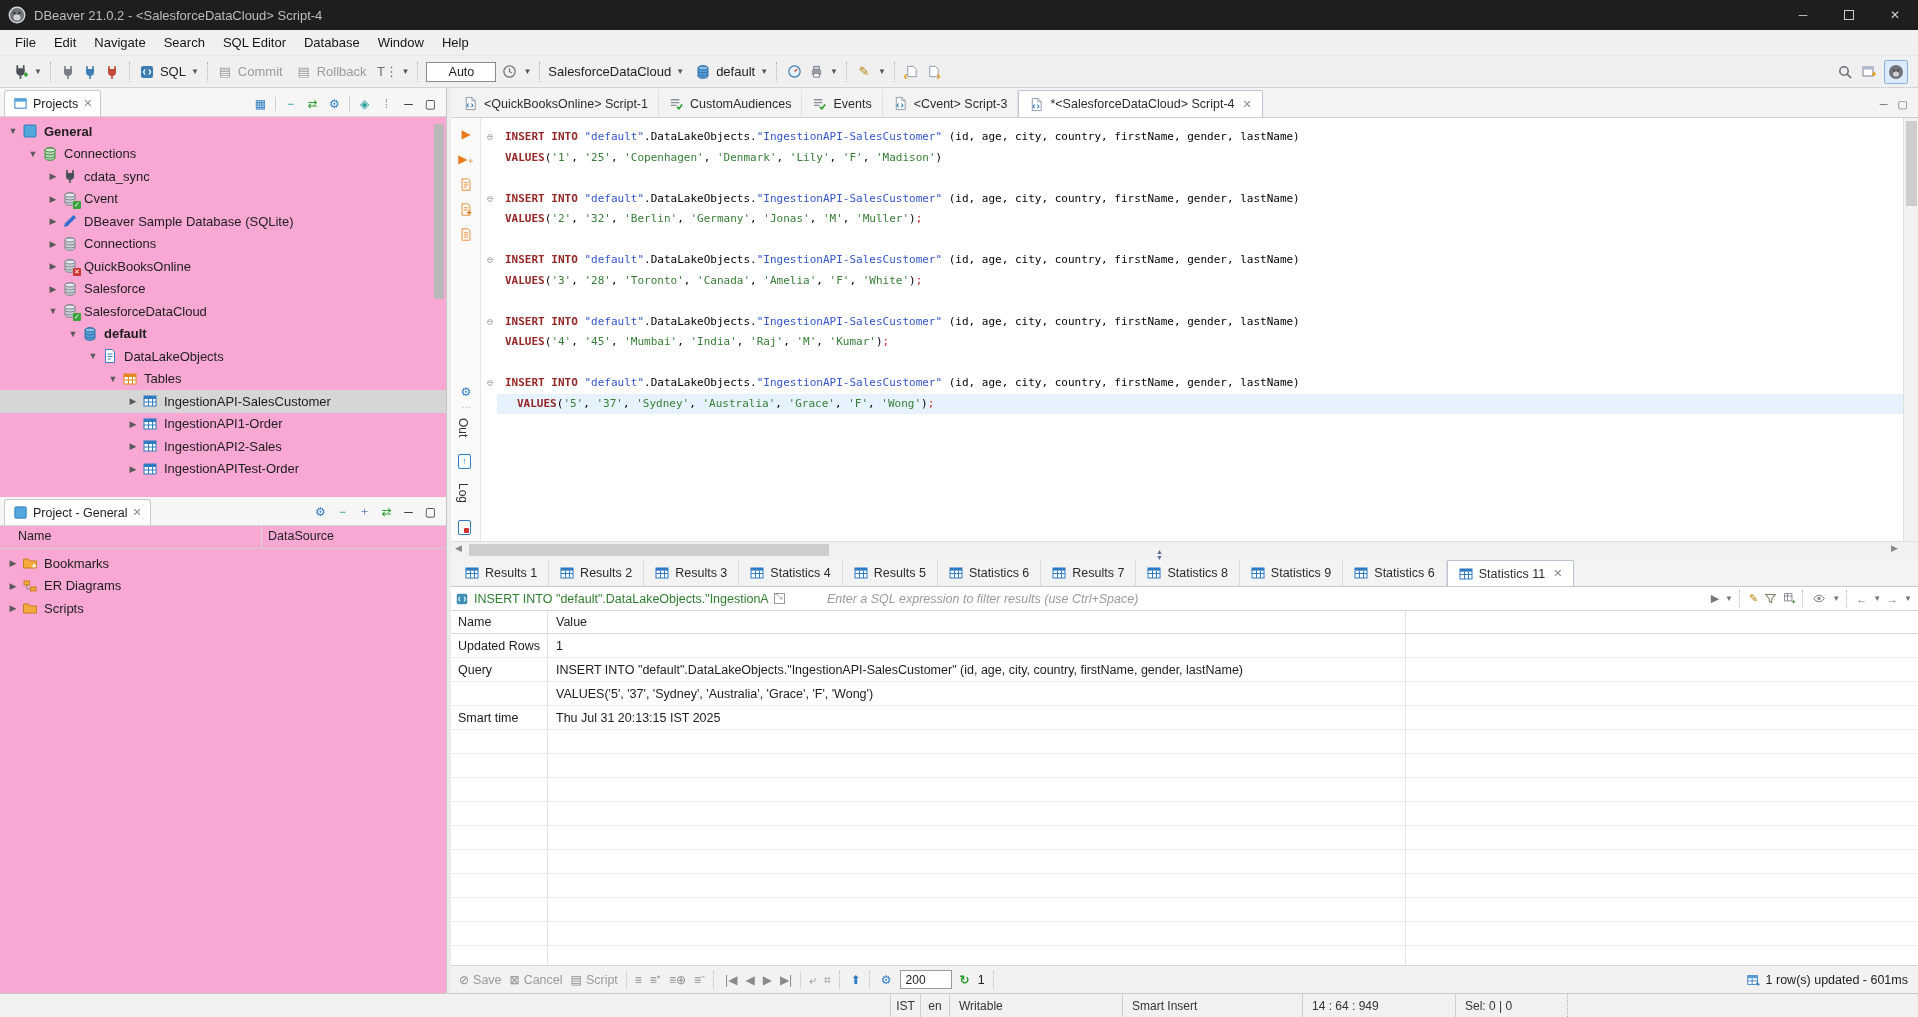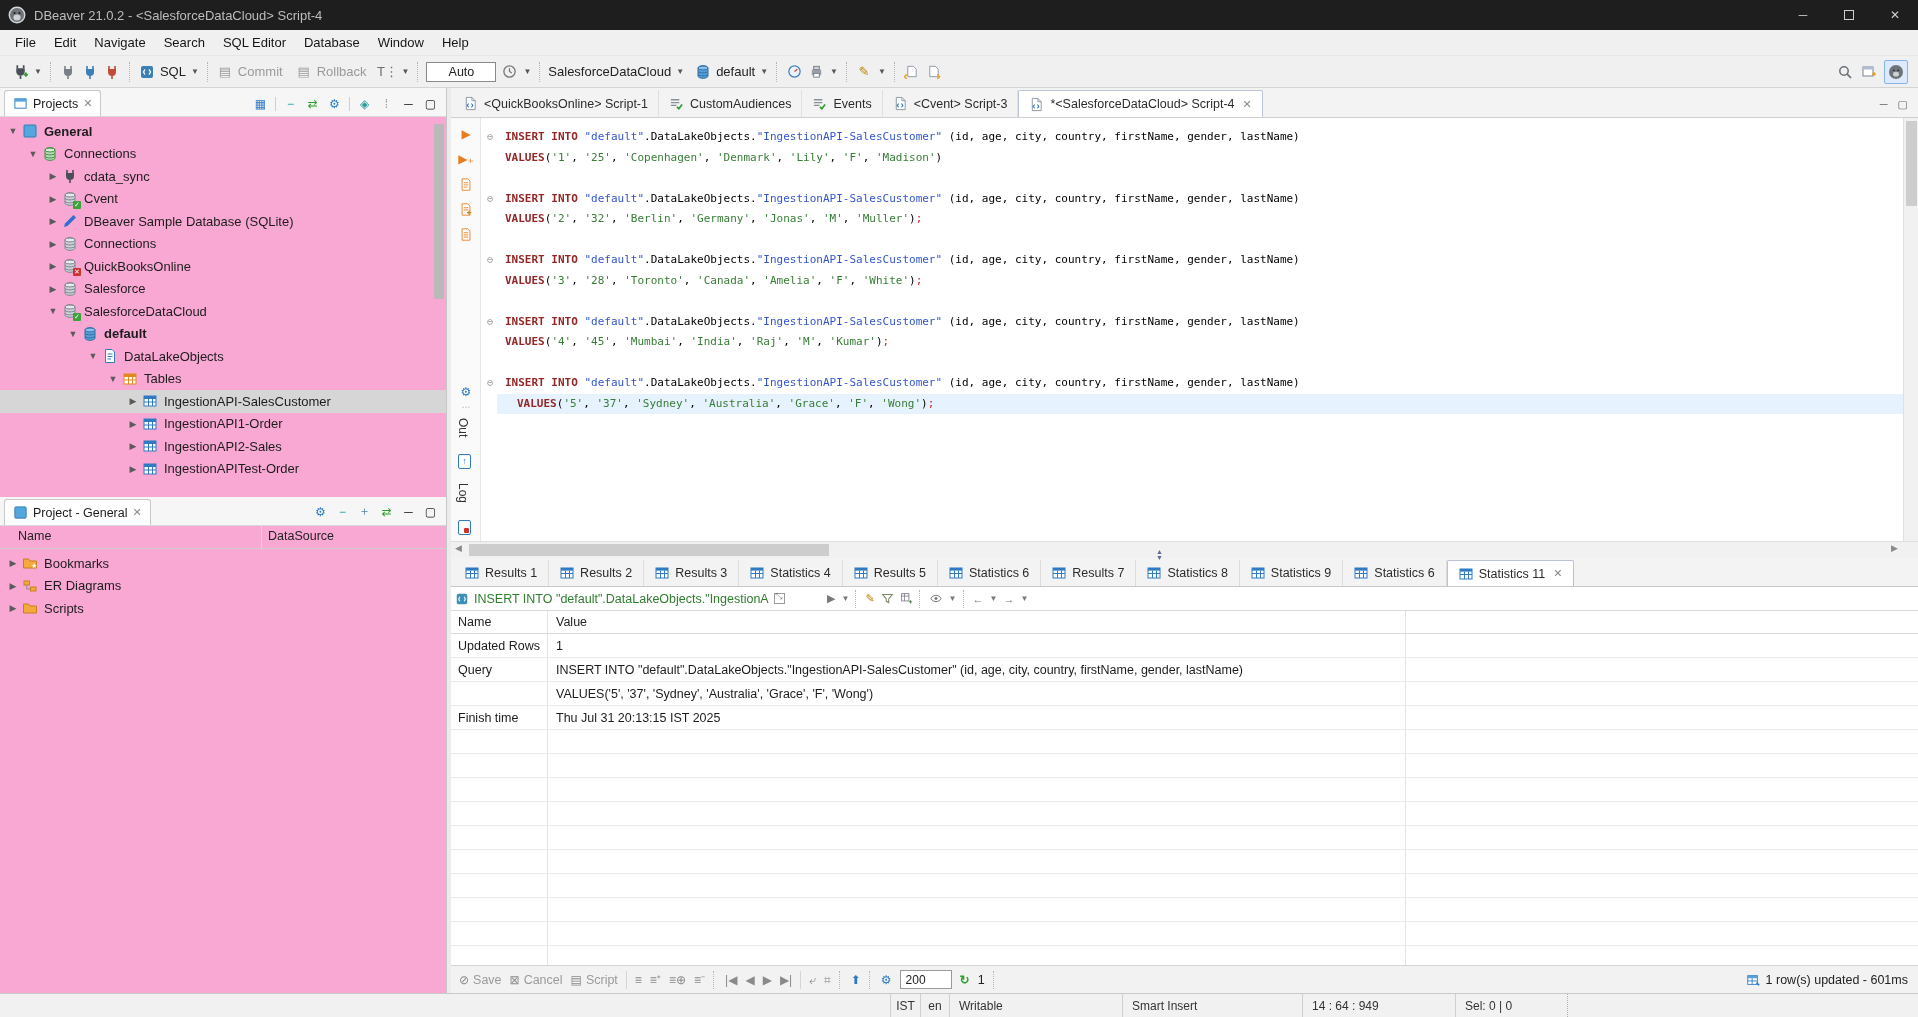--- a/index.html
+++ b/index.html
@@ -777,20 +777,21 @@
 
         <div class="filter-bar">
           <div class="filter-query">
             <svg width="14" height="14" viewBox="0 0 16 16">
                 <rect x="2" y="2" width="12" height="12" rx="2" fill="#3d8fb5"></rect>
                 <path d="M5.5 5.5 4.2 8l1.3 2.5M10.5 5.5 11.8 8l-1.3 2.5" stroke="#fff" fill="none" stroke-width="1.2"></path>
               </svg>
             <span class="qtext">INSERT INTO "default".DataLakeObjects."IngestionA</span>
             <span class="expand-ico"></span>
           </div>
+          <span class="filter-placeholder">Enter a SQL expression to filter results (use Ctrl+Space)</span>
           <div class="filter-icons">
             <span class="fi">▶</span>
             <span class="fi" style="font-size:8px">▼</span>
             <span class="rt-dots"></span>
             <span class="fi" style="color:#b8860b">✎</span>
             <span class="fi">
                 <svg width="13" height="13" viewBox="0 0 16 16">
                   <path d="M2 3h12L9.5 8.5V13l-3-1.5V8.5z" fill="none" stroke="#7a8a6a" stroke-width="1.3"></path>
                 </svg>
               </span>
@@ -828,21 +829,21 @@
             </div>
             <div class="sg-row">
               <span class="sg-name">Query</span>
               <span class="sg-value">INSERT INTO "default".DataLakeObjects."IngestionAPI-SalesCustomer" (id, age, city, country, firstName, gender, lastName)</span>
             </div>
             <div class="sg-row">
               <span class="sg-name"></span>
               <span class="sg-value">VALUES('5', '37', 'Sydney', 'Australia', 'Grace', 'F', 'Wong')</span>
             </div>
             <div class="sg-row">
-              <span class="sg-name">Finish time</span>
+              <span class="sg-name">Smart time</span>
               <span class="sg-value">Thu Jul 31 20:13:15 IST 2025</span>
             </div>
             <div class="sg-row">
               <span class="sg-name"></span>
               <span class="sg-value"></span>
             </div>
             <div class="sg-row">
               <span class="sg-name"></span>
               <span class="sg-value"></span>
             </div>

